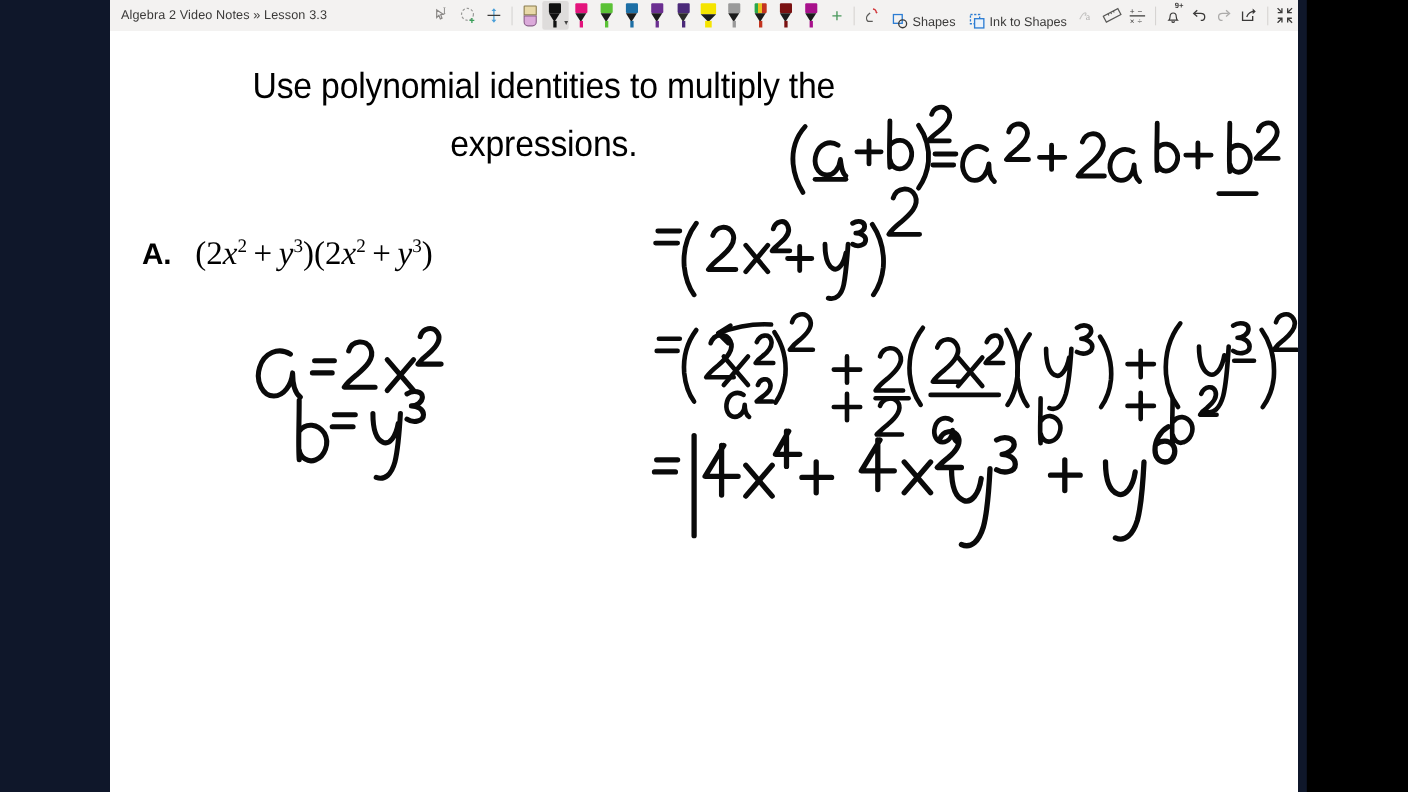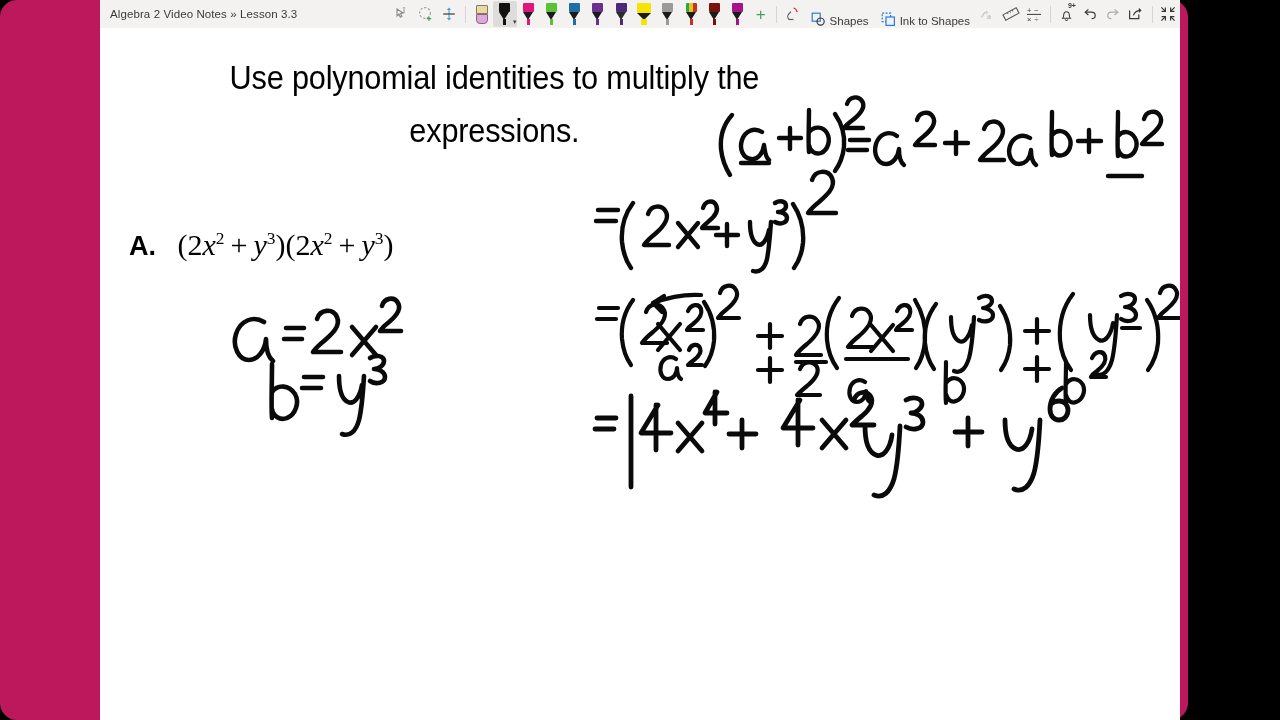--- a/index.html
+++ b/index.html
@@ -2,21 +2,21 @@
 <html><head>
 <meta charset="utf-8">
 <style>
   html,body{margin:0;padding:0;}
   body{
     width:1280px;height:720px;overflow:hidden;
     background:#000;
     font-family:"Liberation Sans", sans-serif;
     -webkit-font-smoothing:antialiased;
   }
-  .stage{position:relative;width:1188px;height:720px;background:#be185d;border-radius:17px;}
+  .stage{position:relative;width:1188px;height:720px;background:#0f172a;}
 
   
   .app{
     position:absolute;left:100px;top:0;width:1080px;height:720px;
     background:#ffffff;overflow:hidden;
   }
 
   
   .toolbar{
     position:absolute;left:0;top:0;width:1080px;height:28px;
@@ -68,21 +68,21 @@
     position:absolute;left:41px;top:23px;width:760px;
     font-family:"Liberation Sans", sans-serif;
     font-size:33px;line-height:1.62;color:#000;
     font-stretch:condensed;
     transform:scaleX(.93);transform-origin:left top;
     letter-spacing:-.2px;
   }
   .mathline{
     position:absolute;
     font-family:"Liberation Serif", serif;
-    color:#000;white-space:nowrap;margin-top:15px;
+    color:#000;white-space:nowrap;
   }
   .lbl{font-family:"Liberation Sans", sans-serif;font-weight:bold;font-size:27px;}
   .mi{font-style:italic;}
   .mn{font-style:normal;}
   sup.sp{font-size:.58em;vertical-align:super;font-style:normal;}
 
   #probA{left:29px;top:185px;font-size:30px;}
   #probB{left:29px;top:448px;font-size:30px;}
 
   

